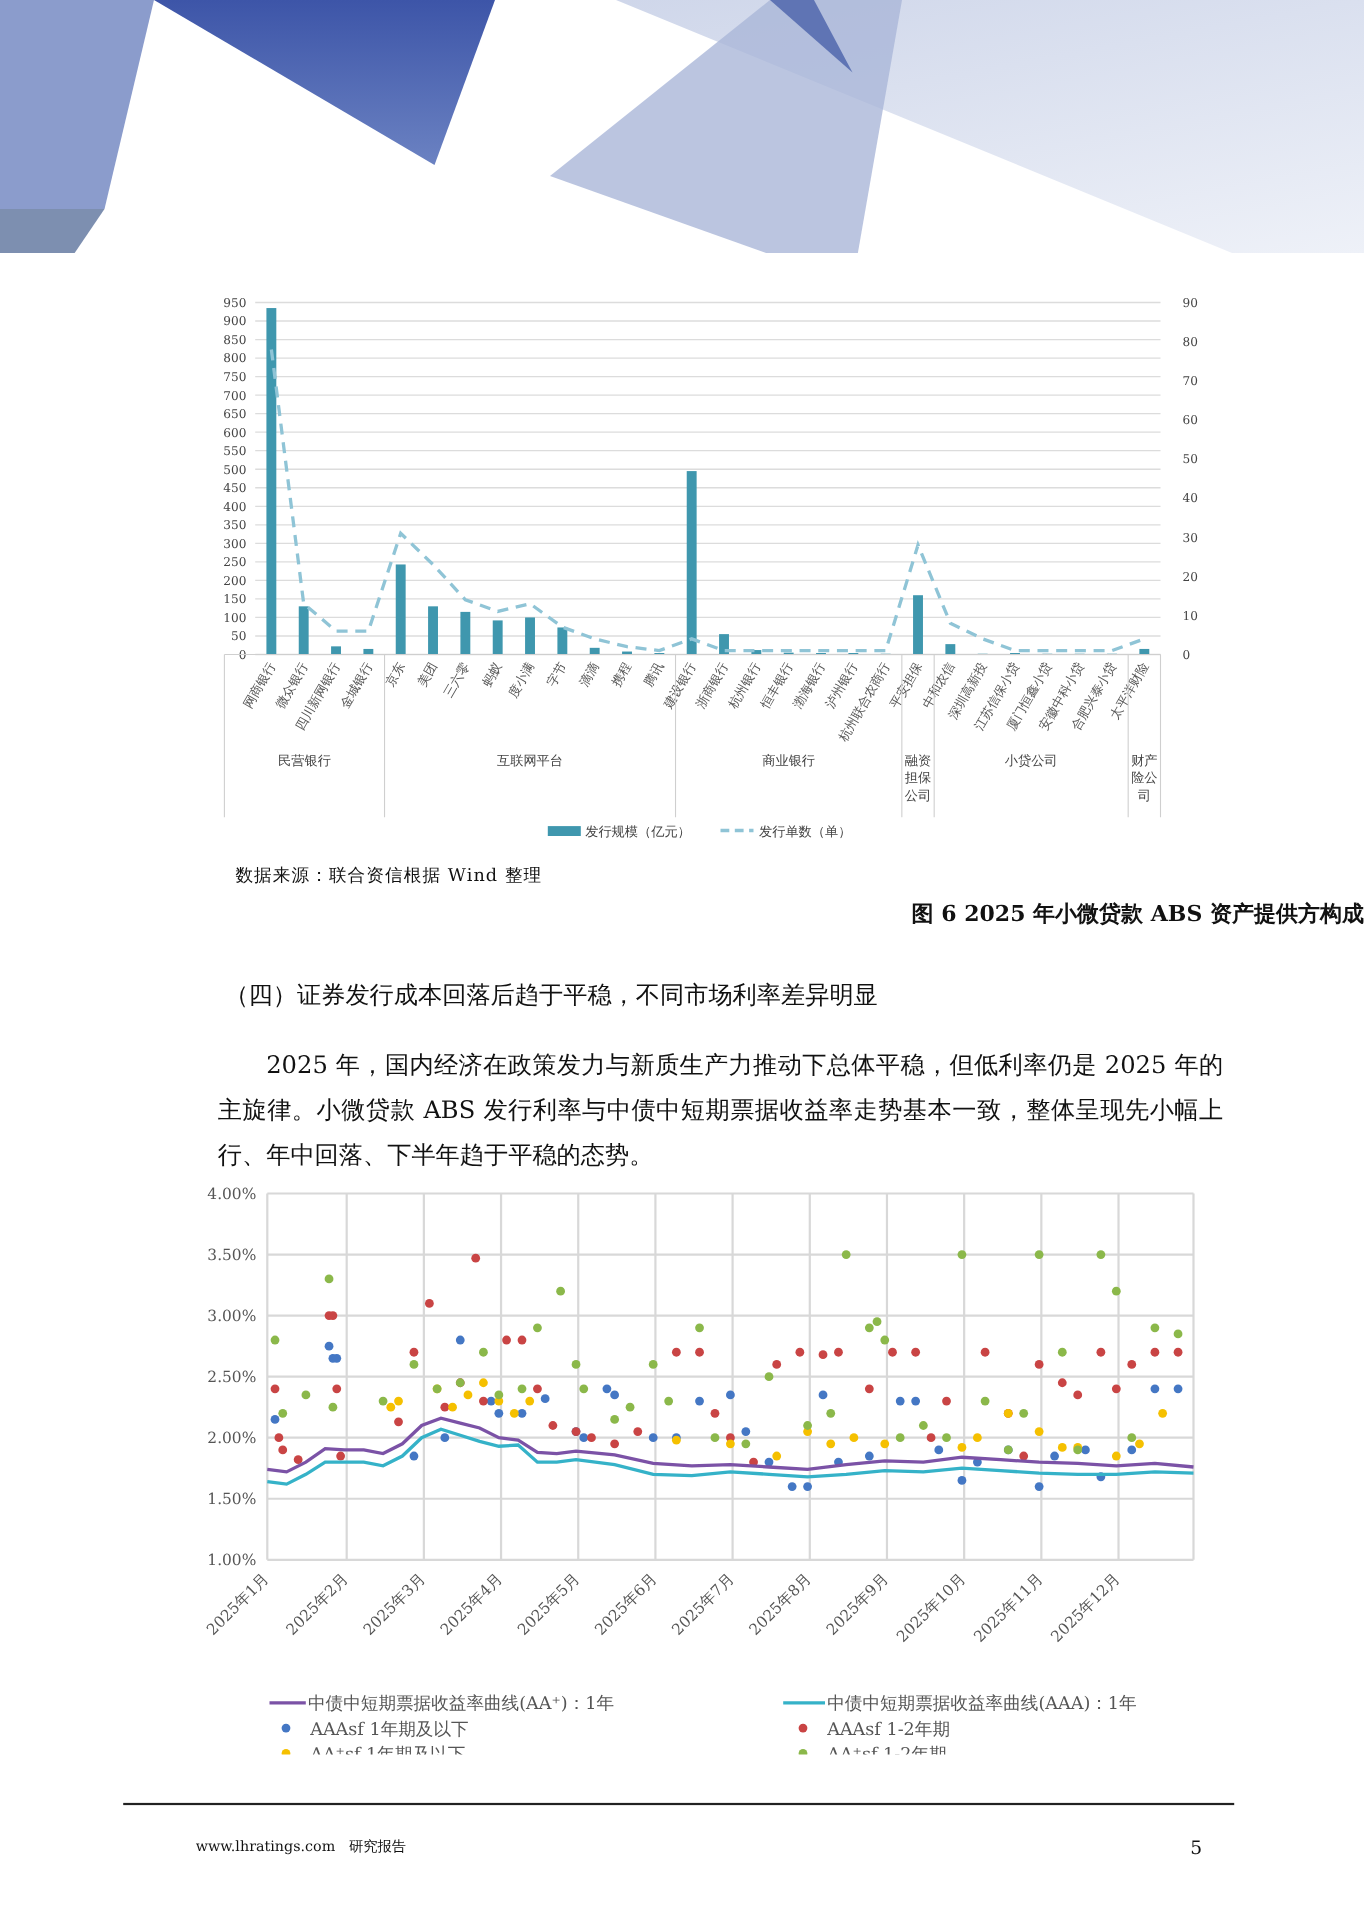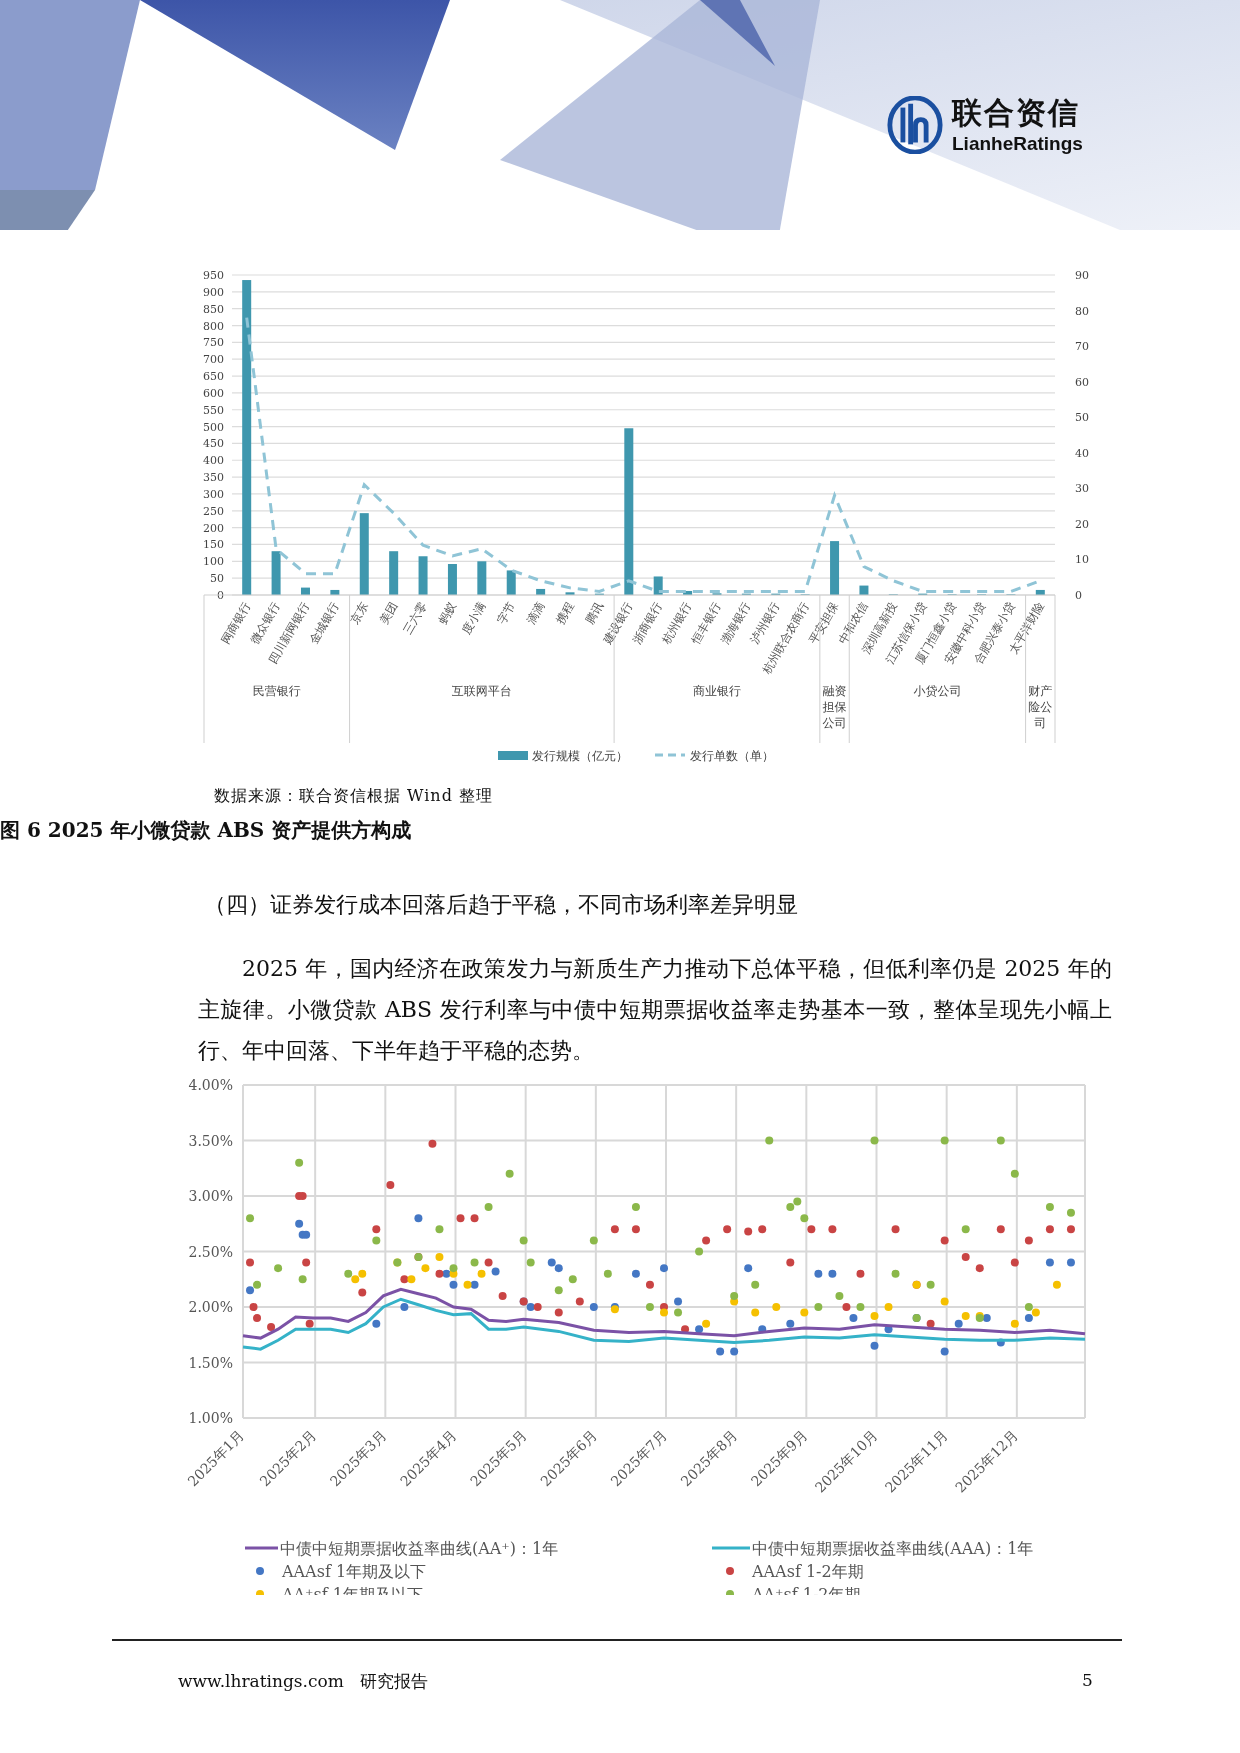--- a/index.html
+++ b/index.html
@@ -8,26 +8,26 @@
   .logo{position:absolute;left:886px;top:96px;display:flex;align-items:center;gap:8px;}
   .logo-mark{width:58px;height:58px;}
   .logo-text{display:flex;flex-direction:column;line-height:1;}
   .logo-cn{font-family:"DejaVu Sans","Liberation Sans",sans-serif;font-weight:bold;font-size:30px;letter-spacing:2px;color:#111;}
   .logo-en{font-family:"Liberation Sans","DejaVu Sans",sans-serif;font-weight:bold;font-size:19px;color:#111;margin-top:6px;}
   .abs{position:absolute;}
   .chart1{left:170px;top:262px;width:920px;height:500px;}
   .chart2{left:170px;top:1075px;width:920px;height:520px;}
   svg text{font-family:"DejaVu Serif","Liberation Serif",serif;}
   .src{left:178px;top:786px;font-size:16px;letter-spacing:1px;margin-left:36px;}
-  .fig-title{left:0;width:1240px;top:817px;text-align:left;font-size:20px;font-weight:bold;}
+  .fig-title{left:0;width:1240px;top:817px;text-align:right;font-size:20px;font-weight:bold;}
   .sec{left:178px;top:890px;font-size:22px;font-weight:normal;margin-left:26px;}
   .para{left:178px;top:948px;width:914px;font-size:22px;line-height:41px;text-align:justify;margin-left:20px;}
   .para .ind{display:inline-block;width:44px;}
   .foot-rule{left:112px;top:1639px;width:1010px;height:2px;background:#222;}
-  .foot-left{left:178px;top:1670px;font-size:17px;}
+  .foot-left{left:178px;top:1670px;font-size:13px;}
   .foot-right{left:1082px;top:1670px;font-size:17px;}
 </style>
 </head>
 <body>
 
 <div class="hdr">
   <svg width="1240" height="230">
     <defs>
       <linearGradient id="g1" x1="0" y1="0" x2="0" y2="1">
           <stop offset="0" stop-color="#3d55a8"></stop>
@@ -38,32 +38,20 @@
           <stop offset="1" stop-color="#eef1f8"></stop>
         </linearGradient>
     </defs>
     <polygon points="0,0 1240,0 1240,230 1120,230 560,0" fill="url(#g2)"></polygon>
     <polygon points="0,0 140,0 95,190 0,190" fill="#8b9ccc"></polygon>
     <polygon points="0,190 95,190 0,330" fill="#7d8fb0"></polygon>
     <polygon points="140,0 450,0 395,150" fill="url(#g1)"></polygon>
     <polygon points="700,0 820,0 775,258 500,160" fill="#aab6d8" opacity="0.8"></polygon>
     <polygon points="700,0 740,0 775,66" fill="#5f74b4"></polygon>
   </svg>
-  <div class="logo">
-    <svg class="logo-mark" viewBox="0 0 60 60">
-      <ellipse cx="30" cy="30" rx="26" ry="28" fill="none" stroke="#1a4fa0" stroke-width="5"></ellipse>
-      <rect x="15" y="12" width="5" height="36" fill="#1a4fa0"></rect>
-      <rect x="23" y="8" width="5" height="42" fill="#1a4fa0"></rect>
-      <path d="M28 30 Q28 22 36 22 Q44 22 44 30 L44 48 L39 48 L39 31 Q39 27 36 27 Q33 27 33 31 L33 48 L28 48Z" fill="#1a4fa0"></path>
-    </svg>
-    <div class="logo-text">
-      <span class="logo-cn">联合资信</span>
-      <span class="logo-en">LianheRatings</span>
-    </div>
-  </div>
 </div>
 
 <div class="abs chart1">
   <svg id="c1" width="920" height="500">
       <line x1="62" x2="885" y1="333" y2="333" stroke="#dcdcdc" stroke-width="1.2"></line>
       <text x="54" y="337" text-anchor="end" font-size="11" fill="#444">0</text>
       <line x1="62" x2="885" y1="316.1578947368421" y2="316.1578947368421" stroke="#dcdcdc" stroke-width="1.2"></line>
       <text x="54" y="320.1578947368421" text-anchor="end" font-size="11" fill="#444">50</text>
       <line x1="62" x2="885" y1="299.3157894736842" y2="299.3157894736842" stroke="#dcdcdc" stroke-width="1.2"></line>
       <text x="54" y="303.3157894736842" text-anchor="end" font-size="11" fill="#444">100</text>

